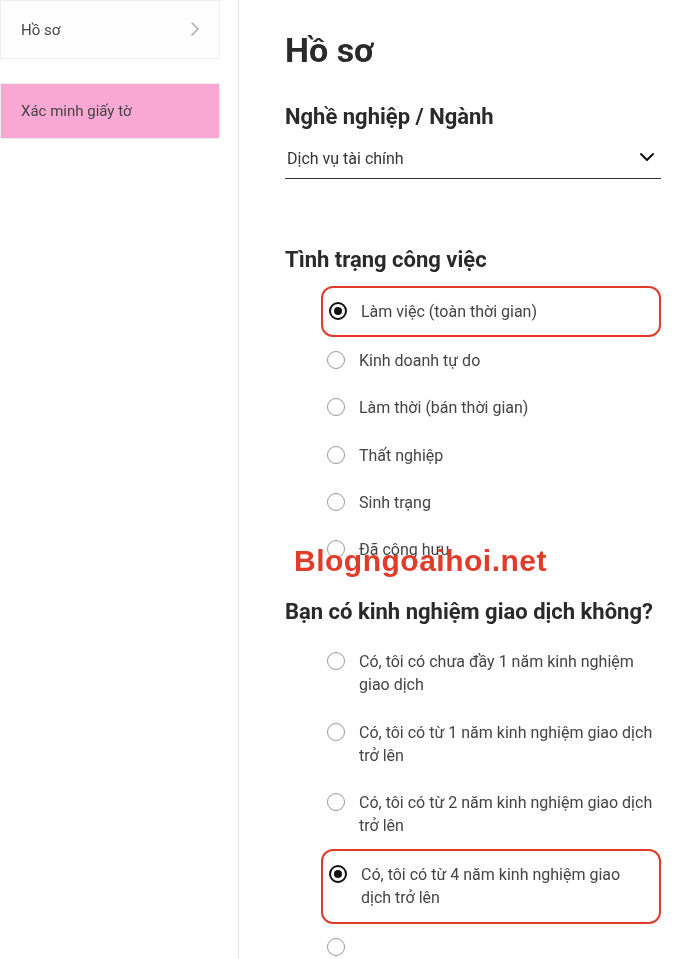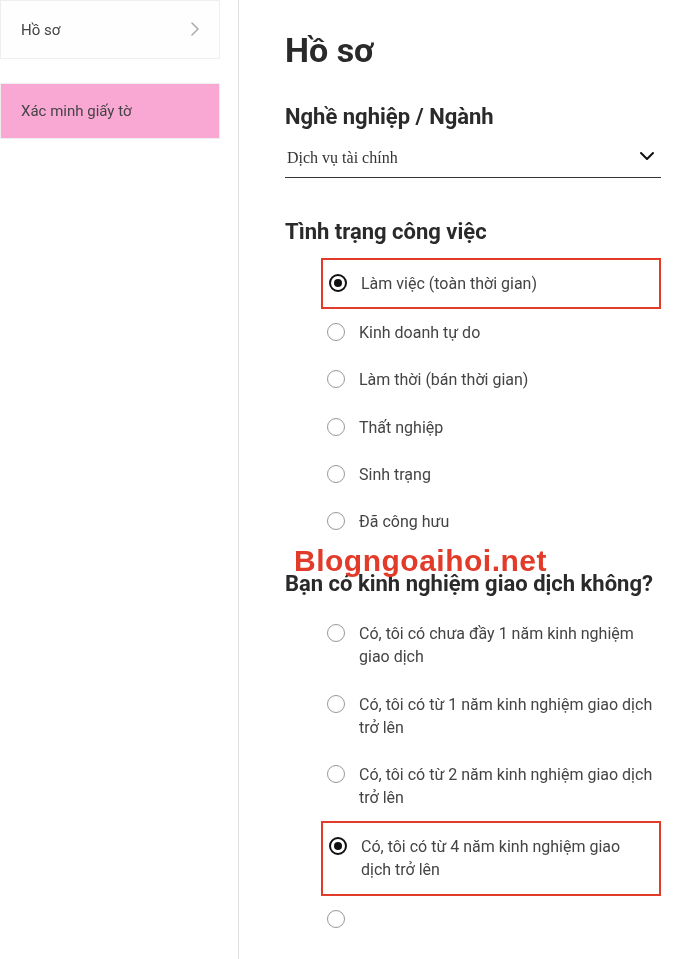--- a/index.html
+++ b/index.html
@@ -62,22 +62,21 @@
     margin-bottom: 34px;
   }
   .field-label {
     font-size: 22px;
     font-weight: 700;
     color: #2a2a2a;
     margin-bottom: 14px;
   }
   .select-wrap {
     position: relative;
-    margin-bottom: 41px;
-    font-family: Liberation Serif, serif;
+    margin-bottom: 68px;
   }
   .select {
     width: 100%;
     border: none;
     border-bottom: 1px solid #333;
     padding: 6px 30px 10px 2px;
     font-size: 16px;
     color: #333;
     background: transparent;
     appearance: none;
@@ -95,20 +94,21 @@
   }
   .radio-row {
     display: flex;
     align-items: flex-start;
     gap: 14px;
     padding: 12px 6px;
     cursor: pointer;
     font-size: 16px;
     color: #444;
     line-height: 1.45;
+    border-radius: 12px;
   }
   .radio-circle {
     width: 18px;
     height: 18px;
     border: 1.5px solid #999;
     border-radius: 50%;
     flex-shrink: 0;
     margin-top: 2px;
     position: relative;
     background: #fff;

